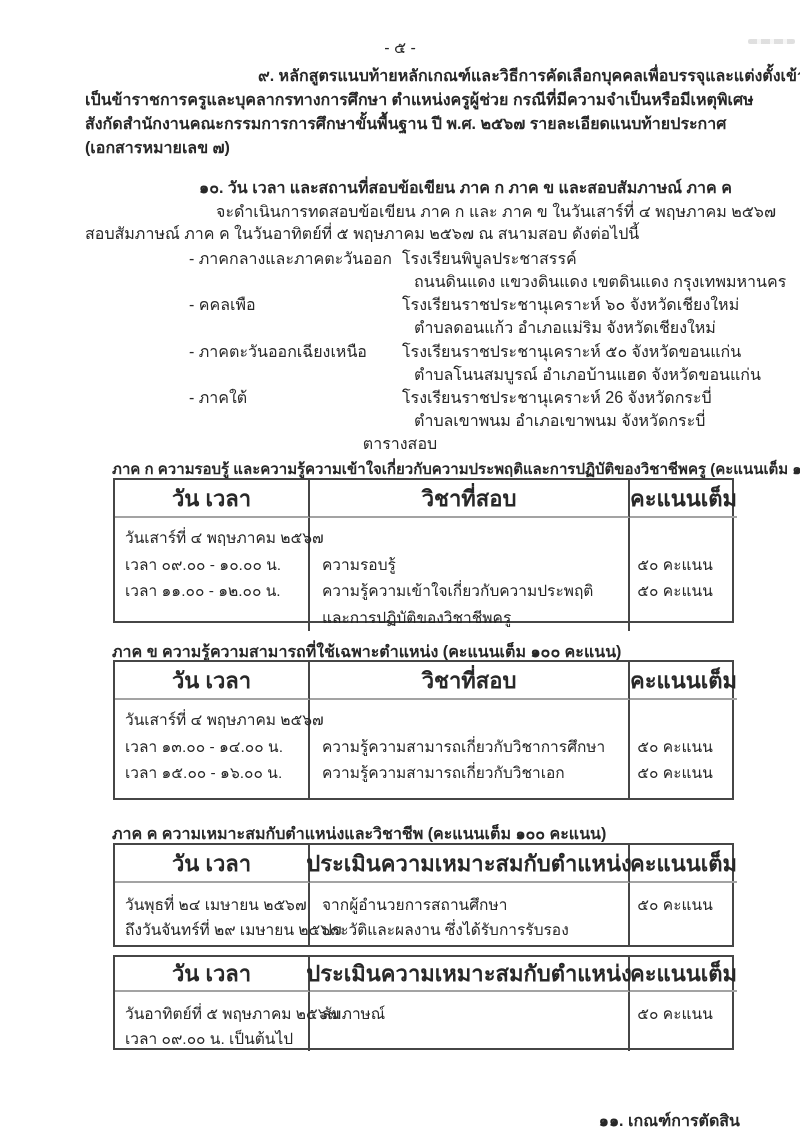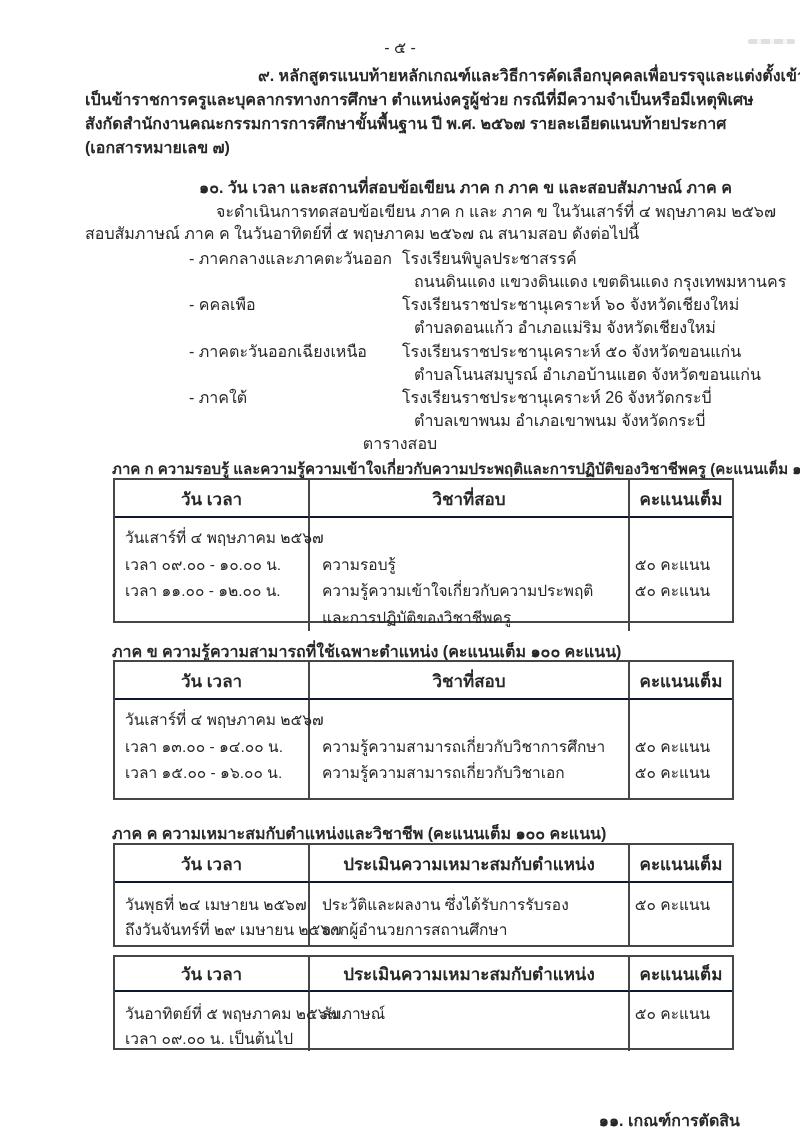--- a/index.html
+++ b/index.html
@@ -8,22 +8,22 @@
   .abs{position:absolute;white-space:nowrap;}
   .t16{font-size:16px;line-height:24px;}
   .w6{font-weight:600;}
   .w7{font-weight:700;}
   .centerline{position:absolute;left:0;width:800px;text-align:center;white-space:nowrap;}
   .artifact{position:absolute;top:39px;left:748px;width:47px;height:5px;opacity:.85;
             background:repeating-linear-gradient(90deg,#dadada 0 9px,#f5f5f5 9px 13px);border-radius:2px;}
   
   .tbl{position:absolute;left:113px;width:621px;box-sizing:border-box;border:2px solid #464646;
        display:grid;grid-template-columns:195px 320px 1fr;background:#fff;}
-  .th{box-sizing:border-box;border-right:2px solid #464646;border-bottom:2px solid #0f172a;
-      display:flex;align-items:center;justify-content:center;font-weight:700;font-size:17px;white-space:nowrap;}
+  .th{box-sizing:border-box;border-right:2px solid #464646;border-bottom:2px solid #a3a3a3;
+      display:flex;align-items:center;justify-content:center;font-weight:700;font-size:22px;white-space:nowrap;}
   .th.last{border-right:none;}
   .td{box-sizing:border-box;border-right:2px solid #464646;}
   .td.last{border-right:none;}
   .c1{padding:7px 0 0 10px;}
   .c2{padding:7px 0 0 12px;}
   .c3{padding:7px 17px 0 0;text-align:center;}
   .ln{height:26.5px;line-height:26.5px;font-size:15.5px;white-space:nowrap;}
   .skip{margin-top:26.5px;}
   .t34 .c1,.t34 .c2,.t34 .c3{padding-top:9px;}
   .t34 .ln{height:25px;line-height:25px;}
@@ -108,22 +108,22 @@
   <div class="abs t16 w7" style="top:822px;left:112px;">ภาค ค ความเหมาะสมกับตำแหน่งและวิชาชีพ (คะแนนเต็ม ๑๐๐ คะแนน)</div>
   <div class="tbl t34" style="top:843px;height:104px;grid-template-rows:38px 1fr;">
     <div class="th">วัน  เวลา</div>
     <div class="th">ประเมินความเหมาะสมกับตำแหน่ง</div>
     <div class="th last">คะแนนเต็ม</div>
     <div class="td c1">
       <div class="ln">วันพุธที่ ๒๔ เมษายน ๒๕๖๗</div>
       <div class="ln">ถึงวันจันทร์ที่ ๒๙ เมษายน ๒๕๖๗</div>
     </div>
     <div class="td c2">
+      <div class="ln">จากผู้อำนวยการสถานศึกษา</div>
       <div class="ln">ประวัติและผลงาน ซึ่งได้รับการรับรอง</div>
-      <div class="ln">จากผู้อำนวยการสถานศึกษา</div>
     </div>
     <div class="td c3 last">
       <div class="ln">๕๐ คะแนน</div>
     </div>
   </div>
 
   <div class="tbl t34" style="top:955px;height:95px;grid-template-rows:35px 1fr;">
     <div class="th">วัน  เวลา</div>
     <div class="th">ประเมินความเหมาะสมกับตำแหน่ง</div>
     <div class="th last">คะแนนเต็ม</div>

